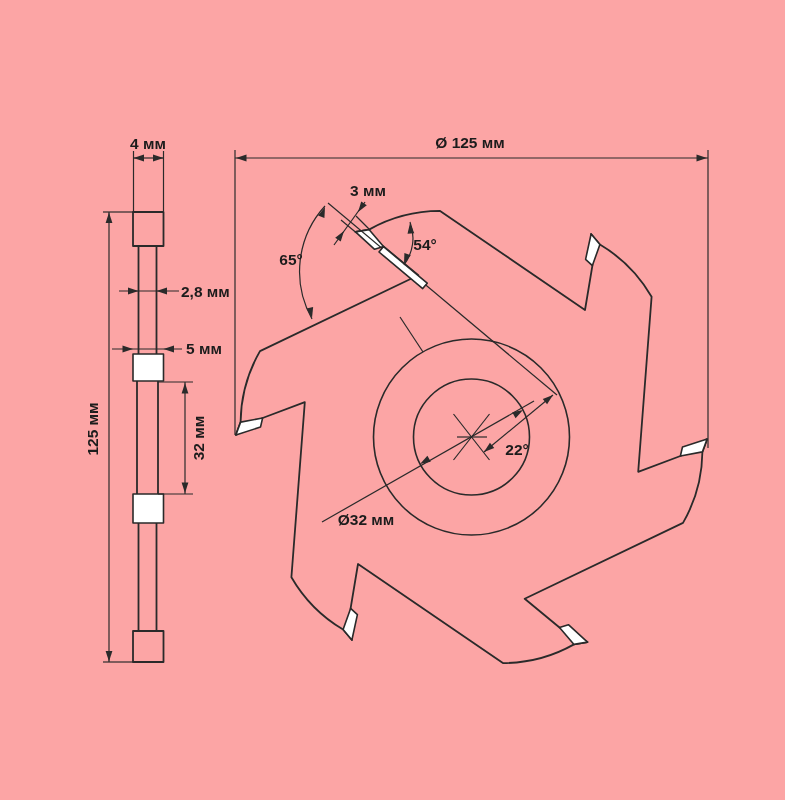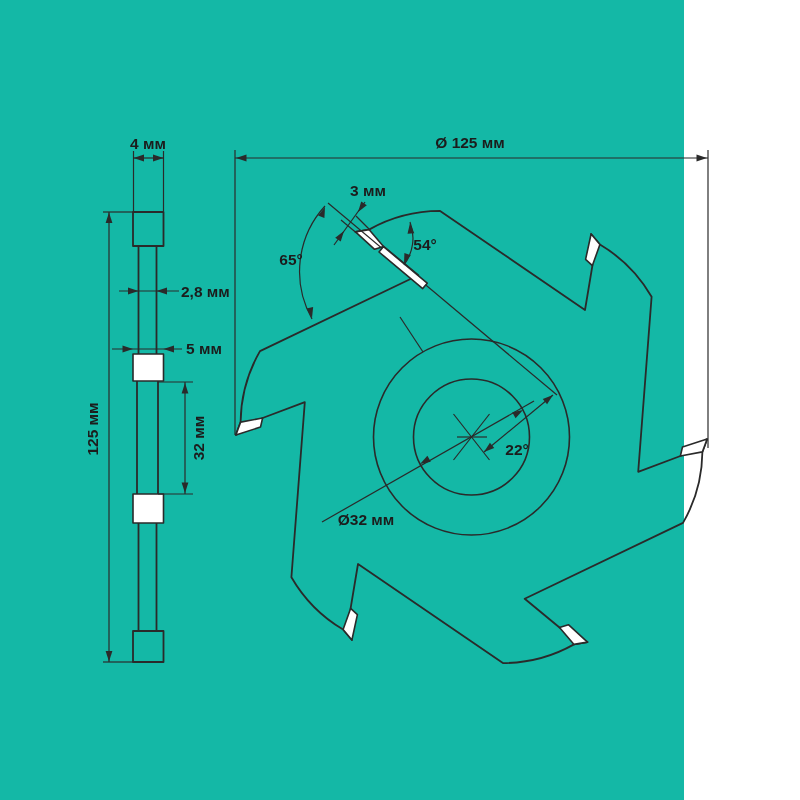--- a/index.html
+++ b/index.html
@@ -1,18 +1,18 @@
 <!DOCTYPE html>
 <html><head>
 <meta charset="utf-8">
 <style>
   html,body{margin:0;padding:0;}
   body{width:800px;height:800px;background:#ffffff;overflow:hidden;
        font-family:"Liberation Sans", sans-serif;}
-  #canvas{position:relative;width:684px;height:800px;background:#14b8a6;}
+  #canvas{position:relative;width:785px;height:800px;background:#fca5a5;}
   svg{position:absolute;left:0;top:0;}
   .dim-label{font-family:"Liberation Sans", sans-serif;font-size:15.5px;font-weight:600;fill:#1c1c1c;}
   .outline{fill:none;stroke:#2a2a2a;stroke-width:1.8;stroke-linejoin:round;}
   .thin{fill:none;stroke:#2a2a2a;stroke-width:1.2;}
   .mid{fill:none;stroke:#2a2a2a;stroke-width:1.6;}
   .whitefill{fill:#ffffff;stroke:#2a2a2a;stroke-width:1.6;stroke-linejoin:round;}
 </style>
 </head>
 <body>
 

